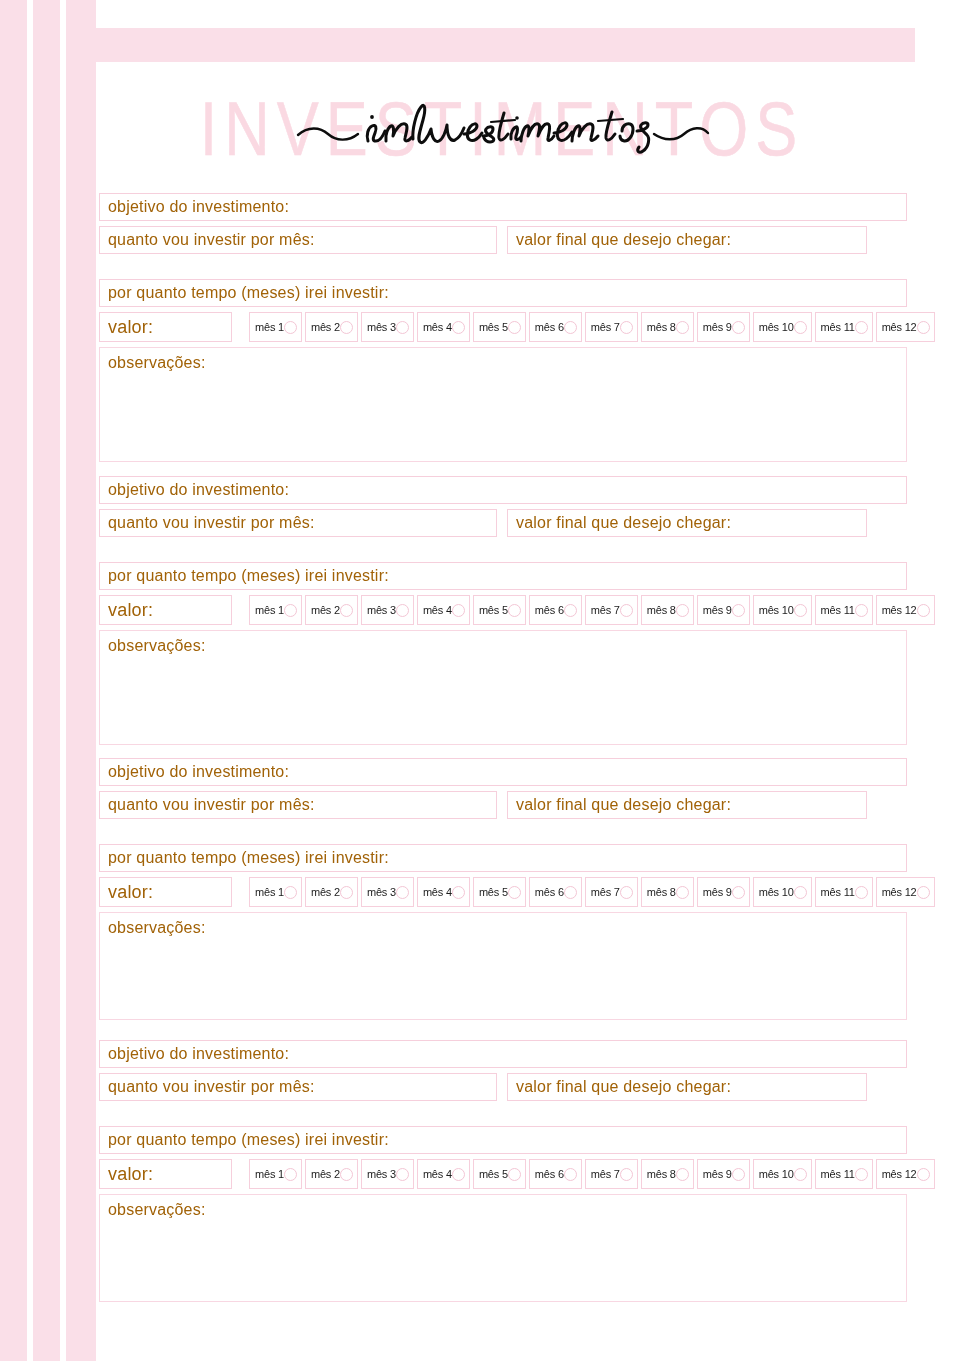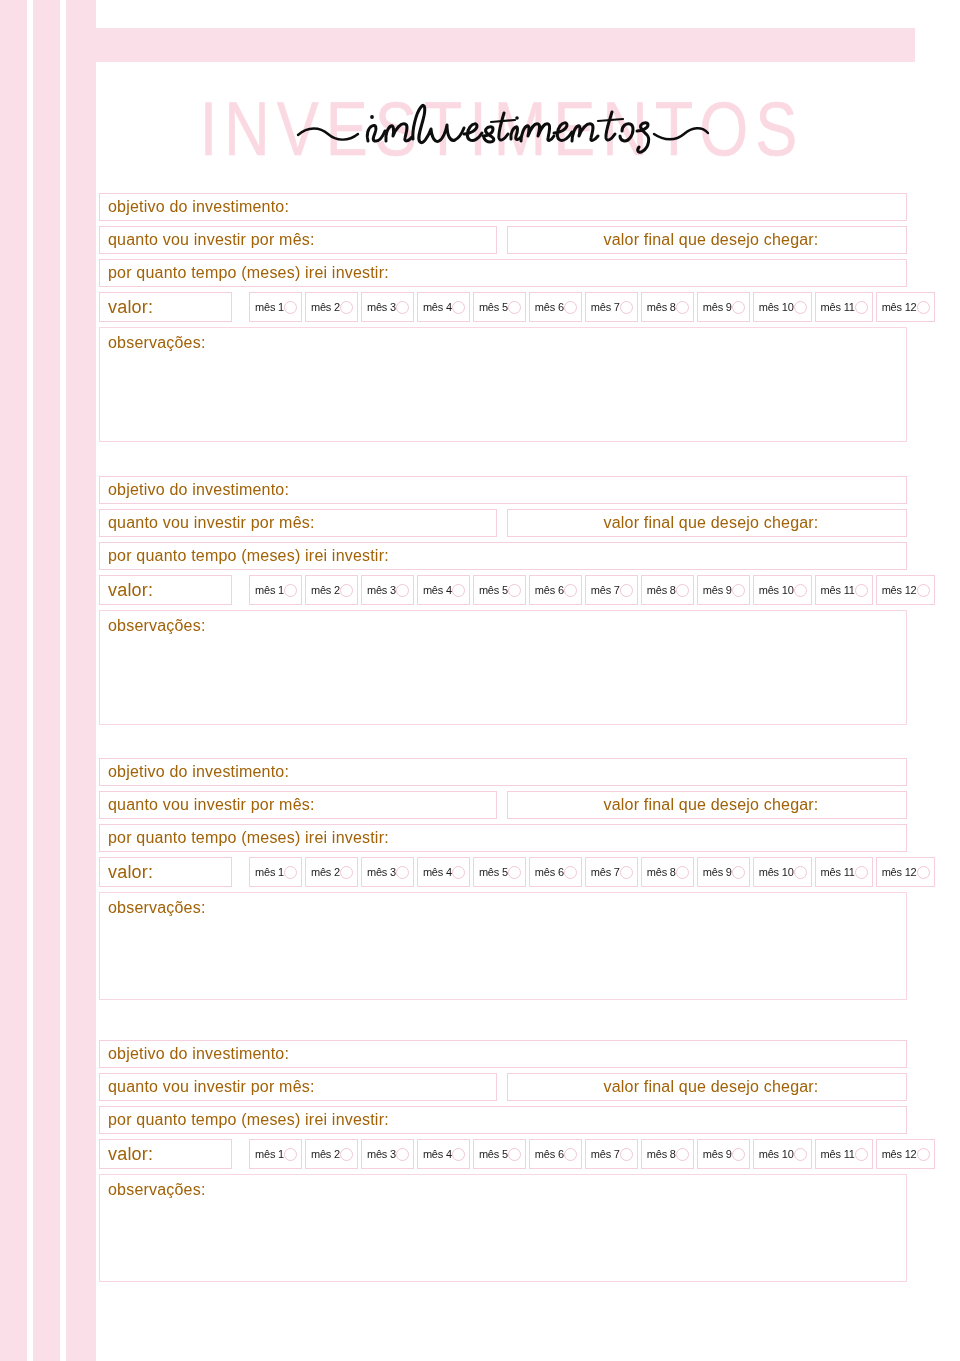--- a/index.html
+++ b/index.html
@@ -94,22 +94,22 @@
     font-family: "Liberation Sans", sans-serif;
     font-size: 16px;
     color: #a16207;
     letter-spacing: 0.2px;
     padding-left: 8px;
     white-space: nowrap;
     font-weight: 400;
   }
   .f-objetivo { width: 100%; height: 28px; }
   .f-quanto   { width: 398px; height: 28px; text-align: center; }
-  .f-valorfinal { width: 400px; height: 28px; justify-content: center; }
-  .f-tempo    { width: 100%; height: 28px; }
+  .f-valorfinal { width: 360px; height: 28px; }
+  .f-tempo    { width: 100%; height: 28px; margin-top: 20px; }
 
   .valor-row {
     display: flex;
     gap: 17px;
     margin-bottom: 5px;
     align-items: stretch;
   }
   .f-valor {
     width: 133px;
     height: 30px;

